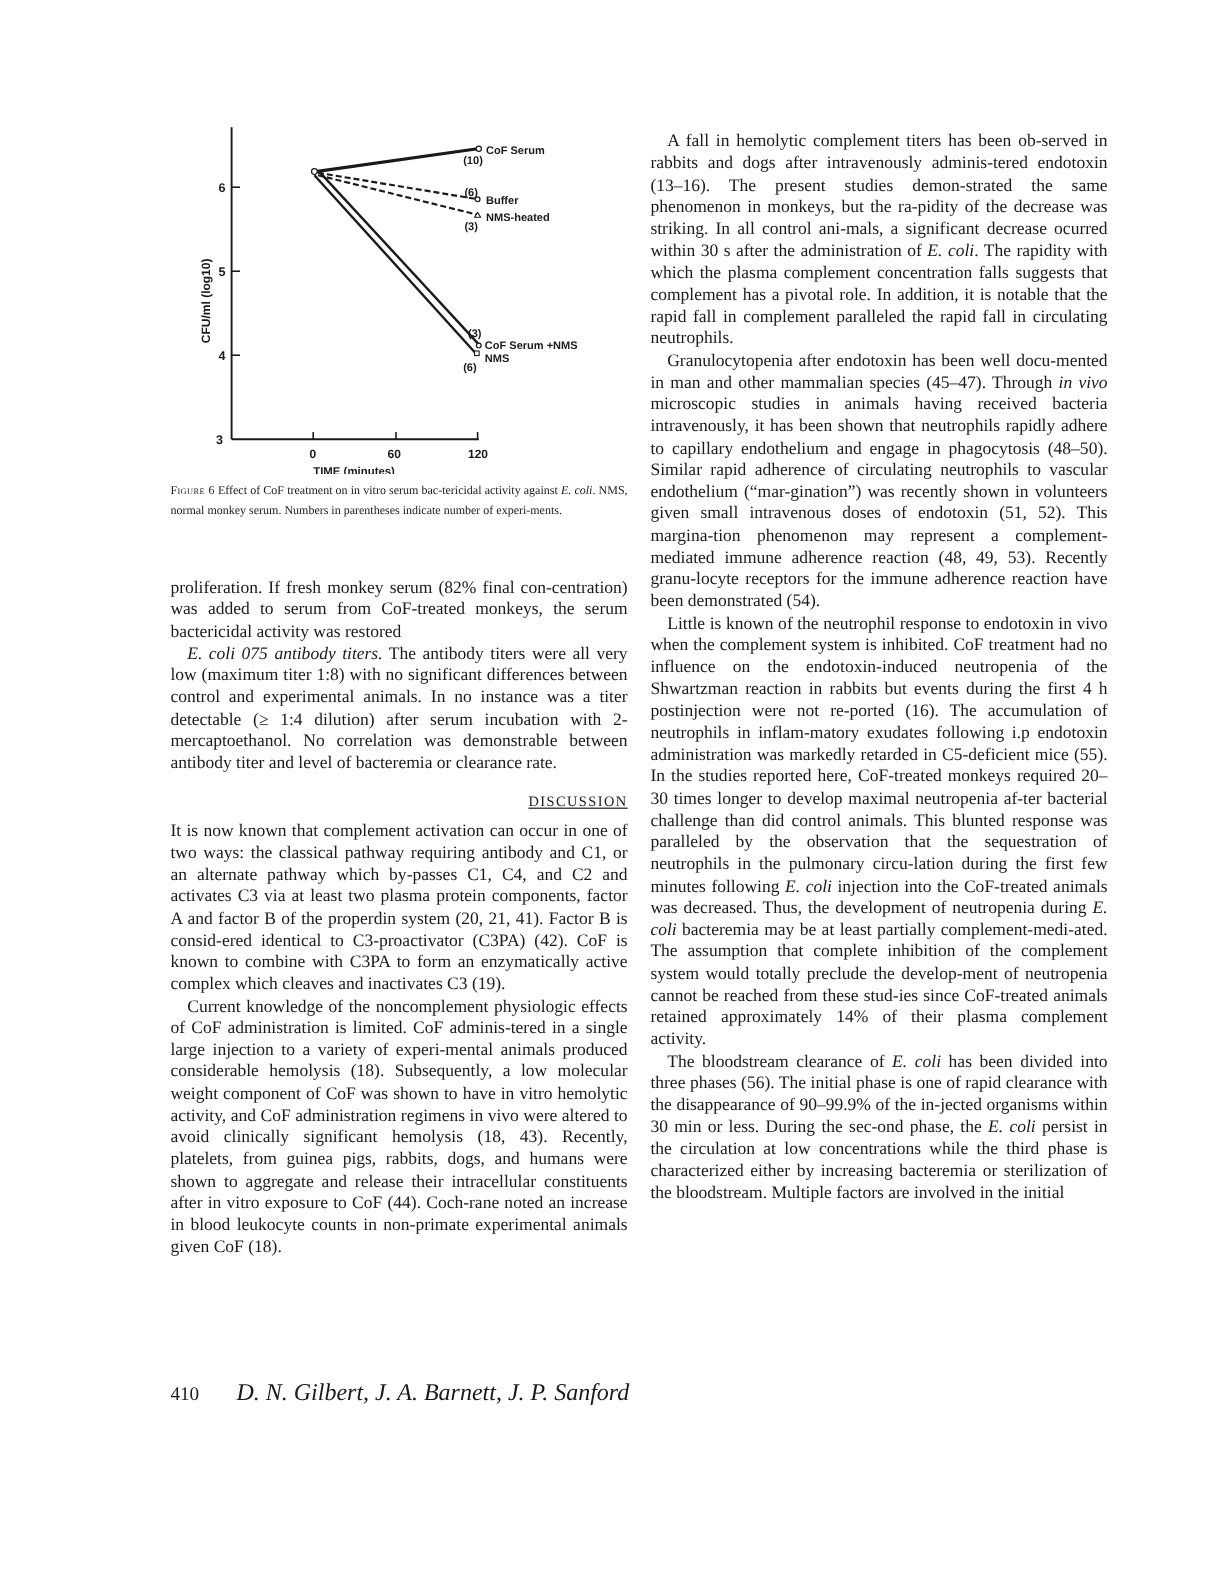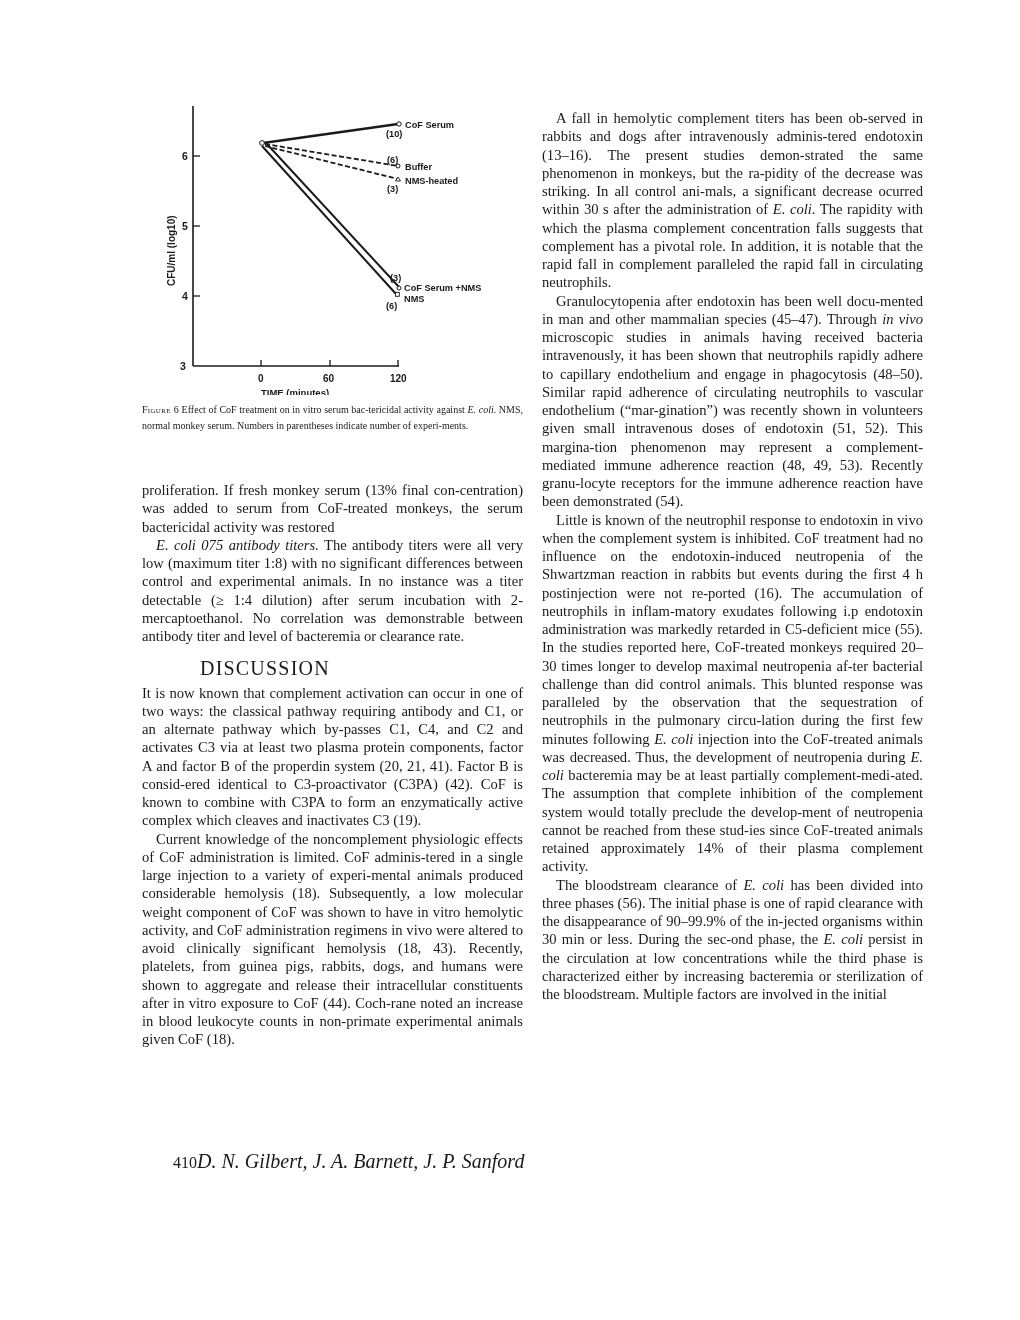--- a/index.html
+++ b/index.html
@@ -4,27 +4,27 @@
 <style>
   html, body { margin: 0; padding: 0; background: #ffffff; }
   body { width: 1020px; height: 1320px; position: relative; overflow: hidden;
          font-family: "Liberation Serif", "DejaVu Serif", serif; color: #1a1a1a; }
   .col { position: absolute; width: 381px; font-size: 14.6px; line-height: 18.25px;
          text-align: justify; hyphens: manual; }
   .col p { margin: 0; text-indent: 0; }
   .col p.ind { text-indent: 14px; }
   #left-text { left: 142px; top: 481px; }
   #right-text { left: 542px; top: 109px; }
-  .heading { font-size: 20px; letter-spacing: 1.2px; margin: 14px 0 6px 58px !important;
-             text-align: left; }
+  .heading { font-size: 12px; letter-spacing: 1.2px; margin: 14px 0 6px 58px !important;
+             text-align: right; text-decoration: underline; }
   .caption { position: absolute; left: 142px; top: 402px; width: 381px;
              font-size: 10px; line-height: 15.6px; text-align: justify; }
   .caption .sc { font-variant: small-caps; letter-spacing: 0.3px; }
   .footer { position: absolute; top: 1150px; left: 142px; font-size: 16px; }
-  .footer .pg { display: inline-block; width: 55px; text-align: right; }
+  .footer .pg { display: inline-block; width: 55px; }
   .footer .auth { font-style: italic; font-size: 20px; }
   i, .it { font-style: italic; font-family: Liberation Serif, serif; }
   svg text { font-family: "Liberation Sans", "DejaVu Sans", sans-serif; font-weight: bold; fill: #1a1a1a; }
   #chart { position: absolute; left: 140px; top: 95px; }
 </style>
 </head>
 <body>
 
 <svg id="chart" width="380" height="300" viewBox="140 95 380 300" xmlns="http://www.w3.org/2000/svg">
 
@@ -72,21 +72,21 @@
   <text x="404" y="291" font-size="9.2">CoF Serum +NMS</text>
   <text x="404" y="302" font-size="9.2">NMS</text>
   <text x="386" y="309" font-size="9.2">(6)</text>
 </svg>
 
 <div class="caption">
   <span class="sc">Figure 6</span><span> Effect of CoF treatment on in vitro serum bac-tericidal activity against </span><i>E. coli</i><span>. NMS, normal monkey serum. Numbers in parentheses indicate number of experi-ments.</span>
 </div>
 
 <div id="left-text" class="col">
-  <p>proliferation. If fresh monkey serum (13% final con-centration) was added to serum from CoF-treated monkeys, the serum bactericidal activity was restored</p>
+  <p>proliferation. If fresh monkey serum (82% final con-centration) was added to serum from CoF-treated monkeys, the serum bactericidal activity was restored</p>
   <p class="ind"><i>E. coli 075 antibody titers.</i><span> The antibody titers were all very low (maximum titer 1:8) with no significant differences between control and experimental animals. In no instance was a titer detectable (≥ 1:4 dilution) after serum incubation with 2-mercaptoethanol. No correlation was demonstrable between antibody titer and level of bacteremia or clearance rate.</span></p>
   <p class="heading">DISCUSSION</p>
   <p>It is now known that complement activation can occur in one of two ways: the classical pathway requiring antibody and C1, or an alternate pathway which by-passes C1, C4, and C2 and activates C3 via at least two plasma protein components, factor A and factor B of the properdin system (20, 21, 41). Factor B is consid-ered identical to C3-proactivator (C3PA) (42). CoF is known to combine with C3PA to form an enzymatically active complex which cleaves and inactivates C3 (19).</p>
   <p class="ind">Current knowledge of the noncomplement physiologic effects of CoF administration is limited. CoF adminis-tered in a single large injection to a variety of experi-mental animals produced considerable hemolysis (18). Subsequently, a low molecular weight component of CoF was shown to have in vitro hemolytic activity, and CoF administration regimens in vivo were altered to avoid clinically significant hemolysis (18, 43). Recently, platelets, from guinea pigs, rabbits, dogs, and humans were shown to aggregate and release their intracellular constituents after in vitro exposure to CoF (44). Coch-rane noted an increase in blood leukocyte counts in non-primate experimental animals given CoF (18).</p>
 </div>
 
 <div id="right-text" class="col">
   <p class="ind"><span>A fall in hemolytic complement titers has been ob-served in rabbits and dogs after intravenously adminis-tered endotoxin (13–16). The present studies demon-strated the same phenomenon in monkeys, but the ra-pidity of the decrease was striking. In all control ani-mals, a significant decrease ocurred within 30 s after the administration of </span><i>E. coli</i><span>. The rapidity with which the plasma complement concentration falls suggests that complement has a pivotal role. In addition, it is notable that the rapid fall in complement paralleled the rapid fall in circulating neutrophils.</span></p>
   <p class="ind"><span>Granulocytopenia after endotoxin has been well docu-mented in man and other mammalian species (45–47). Through </span><i>in vivo</i><span> microscopic studies in animals having received bacteria intravenously, it has been shown that neutrophils rapidly adhere to capillary endothelium and engage in phagocytosis (48–50). Similar rapid adherence of circulating neutrophils to vascular endothelium (“mar-gination”) was recently shown in volunteers given small intravenous doses of endotoxin (51, 52). This margina-tion phenomenon may represent a complement-mediated immune adherence reaction (48, 49, 53). Recently granu-locyte receptors for the immune adherence reaction have been demonstrated (54).</span></p>
   <p class="ind"><span>Little is known of the neutrophil response to endotoxin in vivo when the complement system is inhibited. CoF treatment had no influence on the endotoxin-induced neutropenia of the Shwartzman reaction in rabbits but events during the first 4 h postinjection were not re-ported (16). The accumulation of neutrophils in inflam-matory exudates following i.p endotoxin administration was markedly retarded in C5-deficient mice (55). In the studies reported here, CoF-treated monkeys required 20–30 times longer to develop maximal neutropenia af-ter bacterial challenge than did control animals. This blunted response was paralleled by the observation that the sequestration of neutrophils in the pulmonary circu-lation during the first few minutes following </span><i>E. coli</i><span> injection into the CoF-treated animals was decreased. Thus, the development of neutropenia during </span><i>E. coli</i><span> bacteremia may be at least partially complement-medi-ated. The assumption that complete inhibition of the complement system would totally preclude the develop-ment of neutropenia cannot be reached from these stud-ies since CoF-treated animals retained approximately 14% of their plasma complement activity.</span></p>

